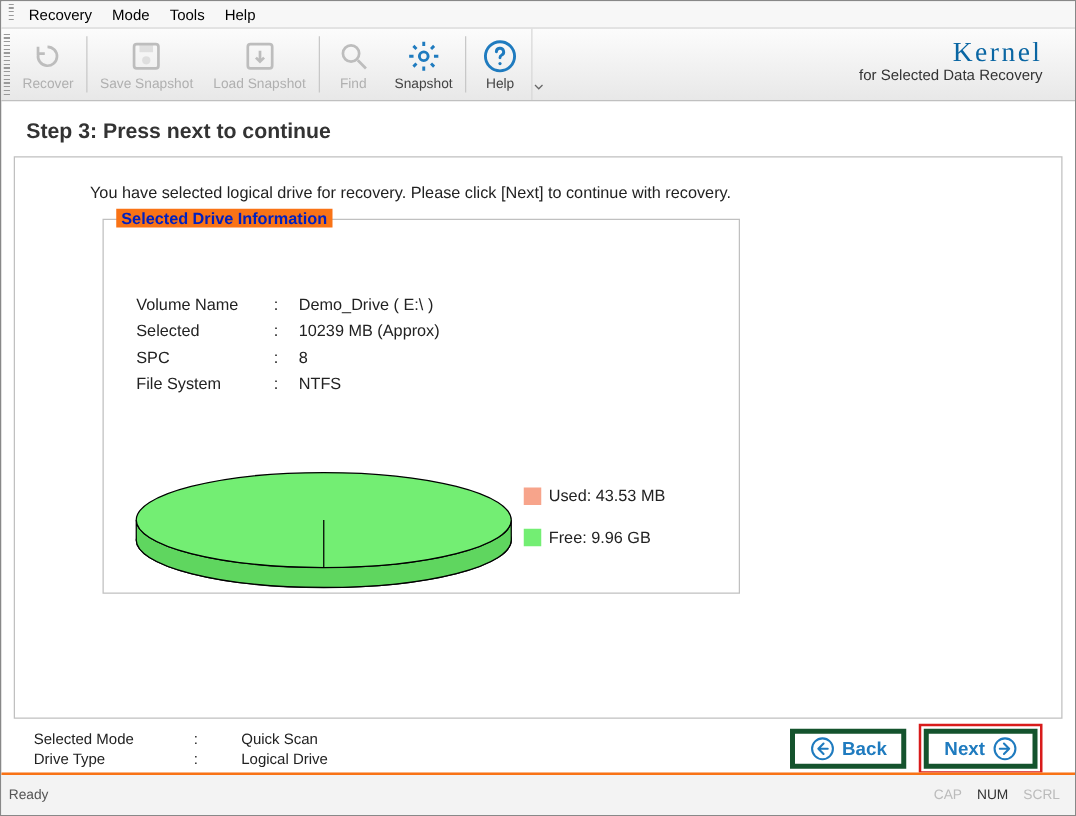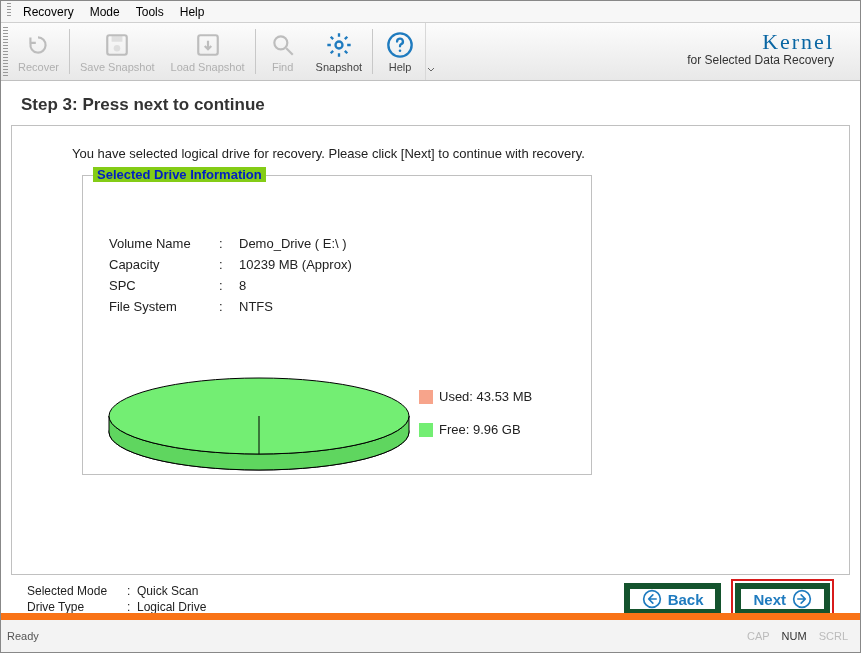--- a/index.html
+++ b/index.html
@@ -126,21 +126,21 @@
       position: relative;
       margin-left: 40px;
       width: 510px;
       height: 300px;
       padding: 18px 16px 10px 16px;
     }
     .fieldset-legend {
       position: absolute;
       top: -9px;
       left: 10px;
-      background: #84cc16;
+      background: #f97316;
       padding: 0 4px;
       color: #0020c0;
       font-weight: 700;
       font-size: 13px;
     }
     .info-grid {
       display: grid;
       grid-template-columns: 110px 20px 1fr;
       row-gap: 6px;
       font-size: 13px;
@@ -177,34 +177,34 @@
     .footer {
       display: flex;
       align-items: center;
       padding: 4px 16px 0 16px;
     }
     .footer-info {
       font-size: 12px;
       color: #222;
       line-height: 1.35;
     }
-    .footer-info .row { display: flex; }
+    .footer-info .row { display: flex; gap: 28px; }
     .footer-info .lbl { width: 100px; }
     .footer-info .colon { width: 10px; }
     .nav-buttons {
       margin-left: auto;
       display: flex;
       gap: 10px;
       align-items: center;
     }
     .nav-btn {
       display: flex;
       align-items: center;
       gap: 6px;
-      border: 6px solid #14532d;
+      border: 4px solid #14532d;
       color: #1f7bbf;
       background: #fff;
       padding: 4px 12px;
       font-size: 15px;
       font-weight: 600;
       height: 32px;
       cursor: pointer;
     }
     .nav-btn .circle-arrow {
       width: 20px; height: 20px;
@@ -212,21 +212,21 @@
     .next-highlight {
       border: 2px solid #d81b1b;
       padding: 2px;
     }
     
     .statusbar {
       position: absolute;
       left: 0; right: 0; bottom: 0;
       height: 18px;
       background: #f3f3f3;
-      border-top: 7px solid #f97316;
+      border-top: 2px solid #f97316;
       display: flex;
       align-items: center;
       font-size: 11px;
       padding: 16px 6px;
       color: #555;
     }
     .statusbar .spacer { flex: 1; }
     .statusbar .ind { padding: 0 6px; color: #bbb; }
     .statusbar .ind.active { color: #333; }
   </style>
@@ -326,21 +326,21 @@
   <div class="panel">
     <div class="instruction">You have selected logical drive for recovery. Please click [Next] to continue with recovery.</div>
 
     <div class="fieldset">
       <div class="fieldset-legend">Selected Drive Information</div>
 
       <div class="info-grid">
         <div>Volume Name</div>
           <div>:</div>
           <div>Demo_Drive ( E:\ )</div>
-        <div>Capacity</div>
+        <div>Selected</div>
           <div>:</div>
           <div>10239 MB (Approx)</div>
         <div>SPC</div>
           <div>:</div>
           <div>8</div>
         <div>File System</div>
           <div>:</div>
           <div>NTFS</div>
       </div>
 

